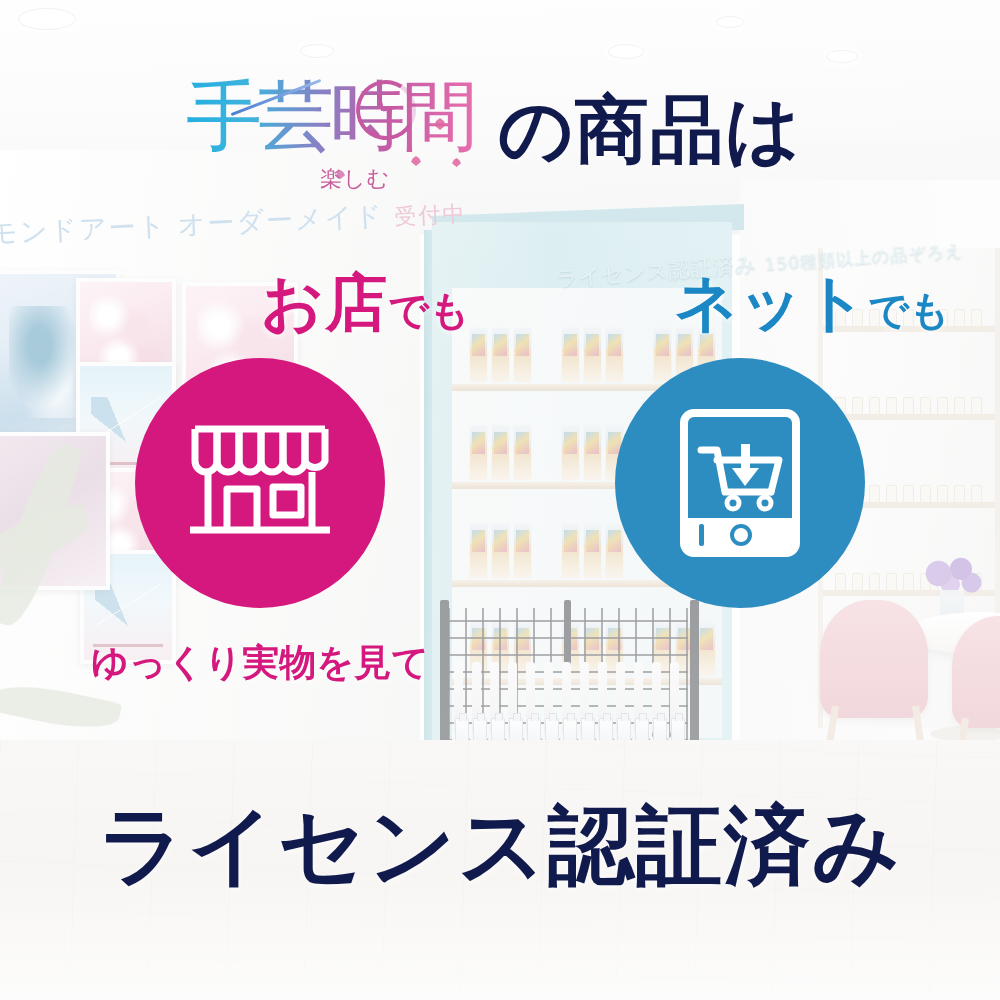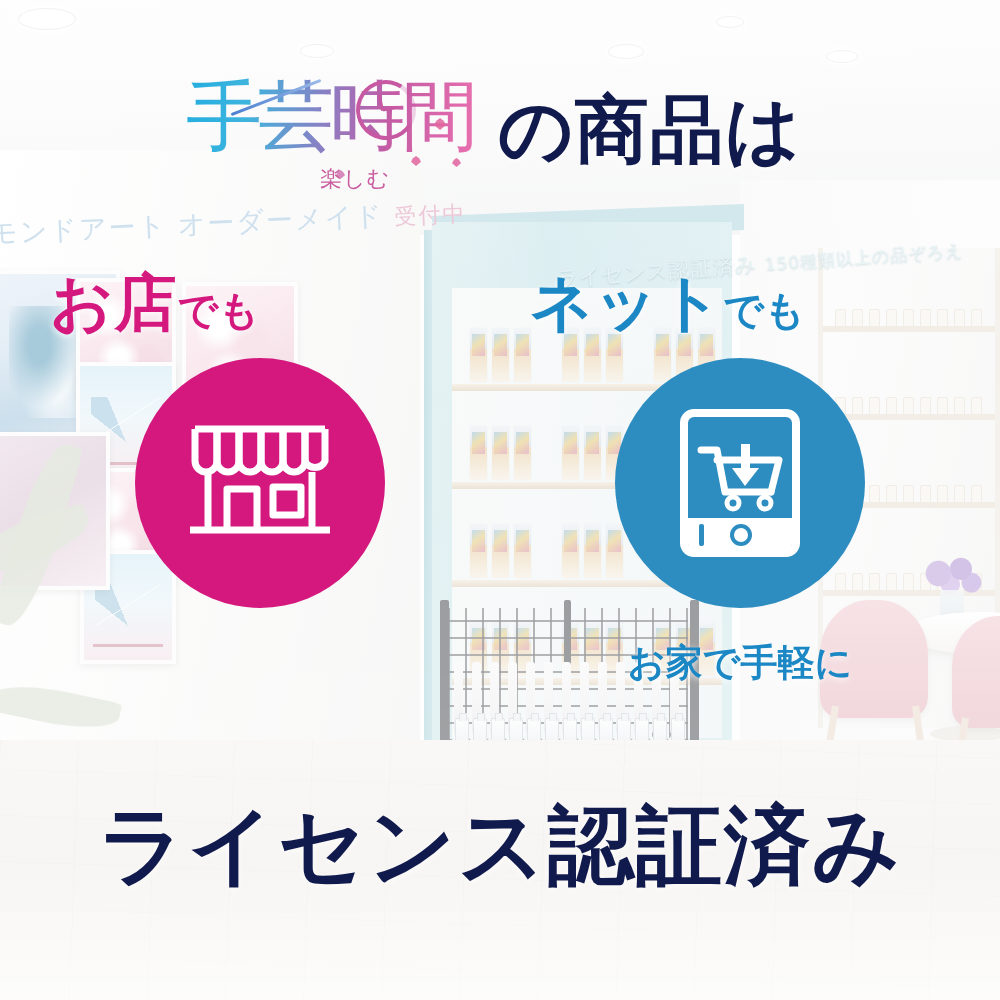--- a/index.html
+++ b/index.html
@@ -221,21 +221,21 @@
     text-shadow:0 1px 2px rgba(120,160,170,.35);
   }
   .sign-shelf .small{font-size:17px;}
 
   
   .panel{position:absolute;width:420px;}
   .panel-left{left:50px;top:272px;}
   .panel-right{left:530px;top:272px;}
 
   .panel-title{
-    text-align:left;white-space:nowrap;line-height:1;
+    text-align:right;white-space:nowrap;line-height:1;
     font-family:"DejaVu Sans","Liberation Sans",sans-serif;font-weight:bold;
   }
   .t-big{font-size:62px;letter-spacing:1px;}
   .t-small{font-size:40px;letter-spacing:0;}
   .pink-txt{color:#d4187e;text-shadow:0 2px 6px rgba(255,255,255,.85);}
   .blue-txt{color:#1b87c4;text-shadow:0 2px 6px rgba(255,255,255,.85);}
 
   .circle{
     position:absolute;width:250px;height:250px;border-radius:50%;
     left:85px;top:86px;display:flex;align-items:center;justify-content:center;
@@ -557,20 +557,21 @@
           <path d="M98 12 V44 a11 11 0 0 0 22 0 V12"></path>
           <path d="M120 12 V44 a11 11 0 0 0 20 0 V12"></path>
           <path d="M23 55 V112"></path>
           <path d="M127 55 V112"></path>
           <path d="M5 113 H145"></path>
           <path d="M42 113 V72 H72 V113"></path>
           <rect x="88" y="70" width="28" height="28"></rect>
         </g>
       </svg>
     </div>
+    <div class="panel-cap pink-txt">ゆっくり実物を見て</div>
   </div>
 
   <div class="panel panel-right">
     <div class="panel-title">
       <span class="t-big blue-txt">ネット</span><span class="t-small blue-txt">でも</span>
     </div>
     <div class="circle c-blue">
       <svg width="122" height="150" viewBox="0 0 122 150">
         <rect x="5" y="5" width="112" height="140" rx="10" ry="10" fill="none" stroke="#ffffff" stroke-width="8"></rect>
         <path d="M9 110 H113 V136 a9 9 0 0 1 -9 9 H18 a9 9 0 0 1 -9 -9 Z" fill="#ffffff"></path>
@@ -581,18 +582,17 @@
           <path d="M38 52 H100 L92 84"></path>
         </g>
         <circle cx="54" cy="95" r="6" fill="none" stroke="#ffffff" stroke-width="5"></circle>
         <circle cx="86" cy="95" r="6" fill="none" stroke="#ffffff" stroke-width="5"></circle>
         <g fill="#ffffff">
           <rect x="62" y="36" width="9" height="30"></rect>
           <path d="M53 60 L66 78 L80 60 Z"></path>
         </g>
       </svg>
     </div>
-    <div class="panel-cap blue-txt">お家で手軽に</div>
   </div>
 
   <div class="footline">ライセンス認証済み</div>
 
 </div>
 
 </body></html>

